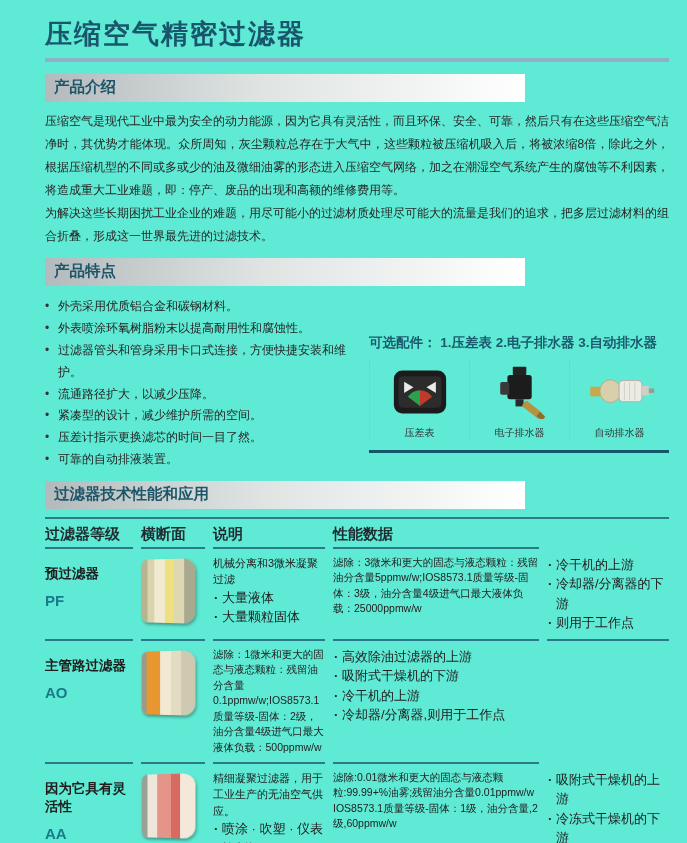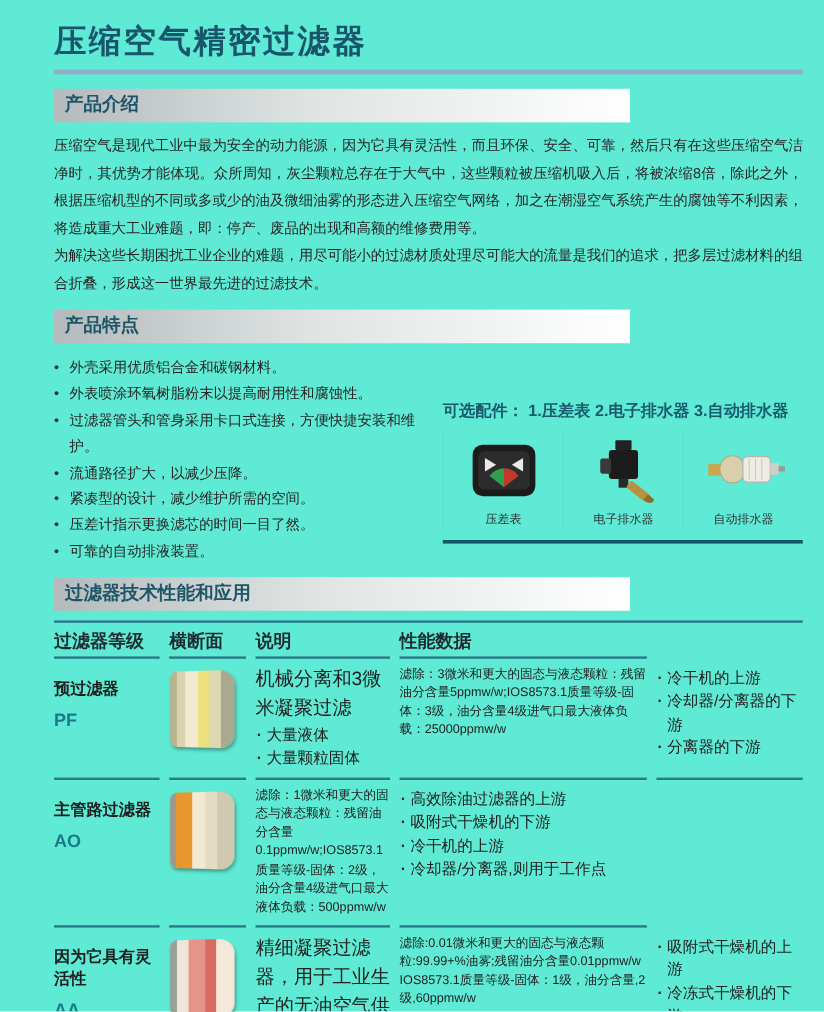--- a/index.html
+++ b/index.html
@@ -38,21 +38,21 @@
   .trow { display:grid; grid-template-columns:88px 64px 112px 206px 1fr; column-gap:8px; }
   .trow > .cell { border-bottom:2px solid #2a7a8a; padding:6px 0 6px 0; }
   .thead > .cell { font-size:15px; font-weight:bold; color:#1e2b30; padding:4px 0 3px 0; }
   .gname { font-size:13.5px; font-weight:bold; color:#1e1e1e; line-height:1.35; padding-top:10px; }
   .gcode { font-size:15px; font-weight:bold; color:#1a7a8c; margin-top:9px; }
   .cs { width:54px; height:64px; margin-top:4px; border-radius:6px 12px 12px 6px;
         box-shadow:1px 2px 3px rgba(0,0,0,.35); transform:perspective(120px) rotateY(-6deg); }
   .cs-pf  { background:linear-gradient(90deg,#b7b490 0 12%,#d9d4ae 12% 24%,#f1ead0 24% 44%,#ece17e 44% 62%,#ded8b2 62% 80%,#a9a98f 80% 100%); }
   .cs-ao  { background:linear-gradient(90deg,#9a9a8c 0 10%,#e8962f 10% 35%,#f2e9d2 35% 55%,#e3dcc3 55% 75%,#cfc9b2 75% 100%); }
   .cs-aa  { background:linear-gradient(90deg,#9aa096 0 12%,#efe6da 12% 30%,#e5948a 30% 55%,#d96a5f 55% 72%,#f3e8da 72% 100%); }
-  .dintro { font-size:16px; line-height:1.5; color:#222; }
+  .dintro { font-size:11px; line-height:1.5; color:#222; }
   .dbullet, .abullet { font-size:13px; line-height:1.5; color:#222; padding-left:9px; position:relative; }
   .dbullet::before, .abullet::before { content:"·"; position:absolute; left:1px; top:0; font-weight:bold; }
   .c-perf { font-size:10.5px; line-height:1.48; color:#222; }
   .r1 { min-height:80px; } .r2 { min-height:90px; } .r3 { min-height:94px; }
 </style>
 </head>
 <body>
 
 <div class="page">
 
@@ -152,21 +152,21 @@
         <div class="dintro">机械分离和3微米凝聚过滤</div>
         <div>
             <div class="dbullet">大量液体</div>
             <div class="dbullet">大量颗粒固体</div>
           </div>
       </div>
       <div class="cell c-perf">滤除：3微米和更大的固态与液态颗粒：残留油分含量5ppmw/w;IOS8573.1质量等级-固体：3级，油分含量4级进气口最大液体负载：25000ppmw/w</div>
       <div class="cell">
           <div class="abullet">冷干机的上游</div>
           <div class="abullet">冷却器/分离器的下游</div>
-          <div class="abullet">分离器的下游</div>
+          <div class="abullet">则用于工作点</div>
         </div>
     </div>
 
     <div class="trow r2">
       <div class="cell">
         <div class="gname">主管路过滤器</div>
         <div class="gcode">AO</div>
       </div>
       <div class="cell">
           <div class="cs cs-ao"></div>

